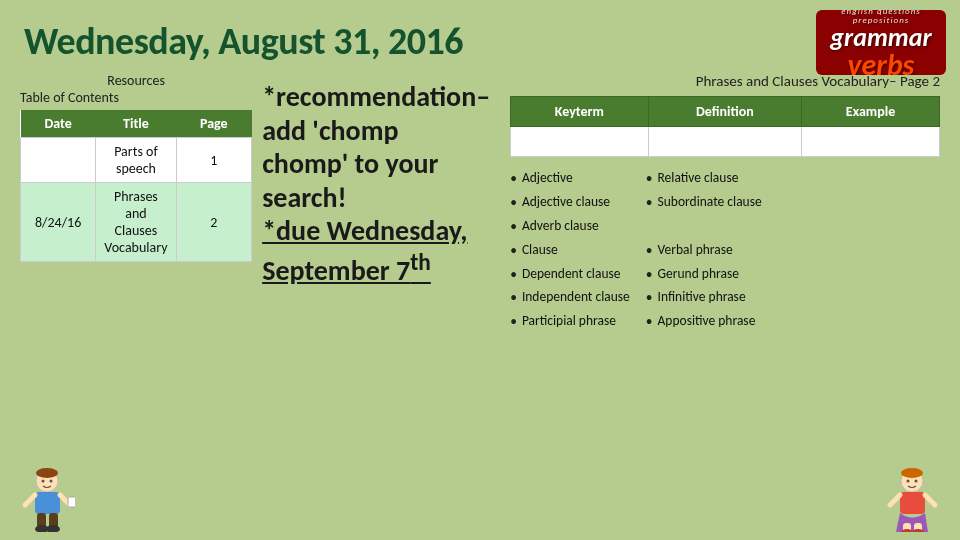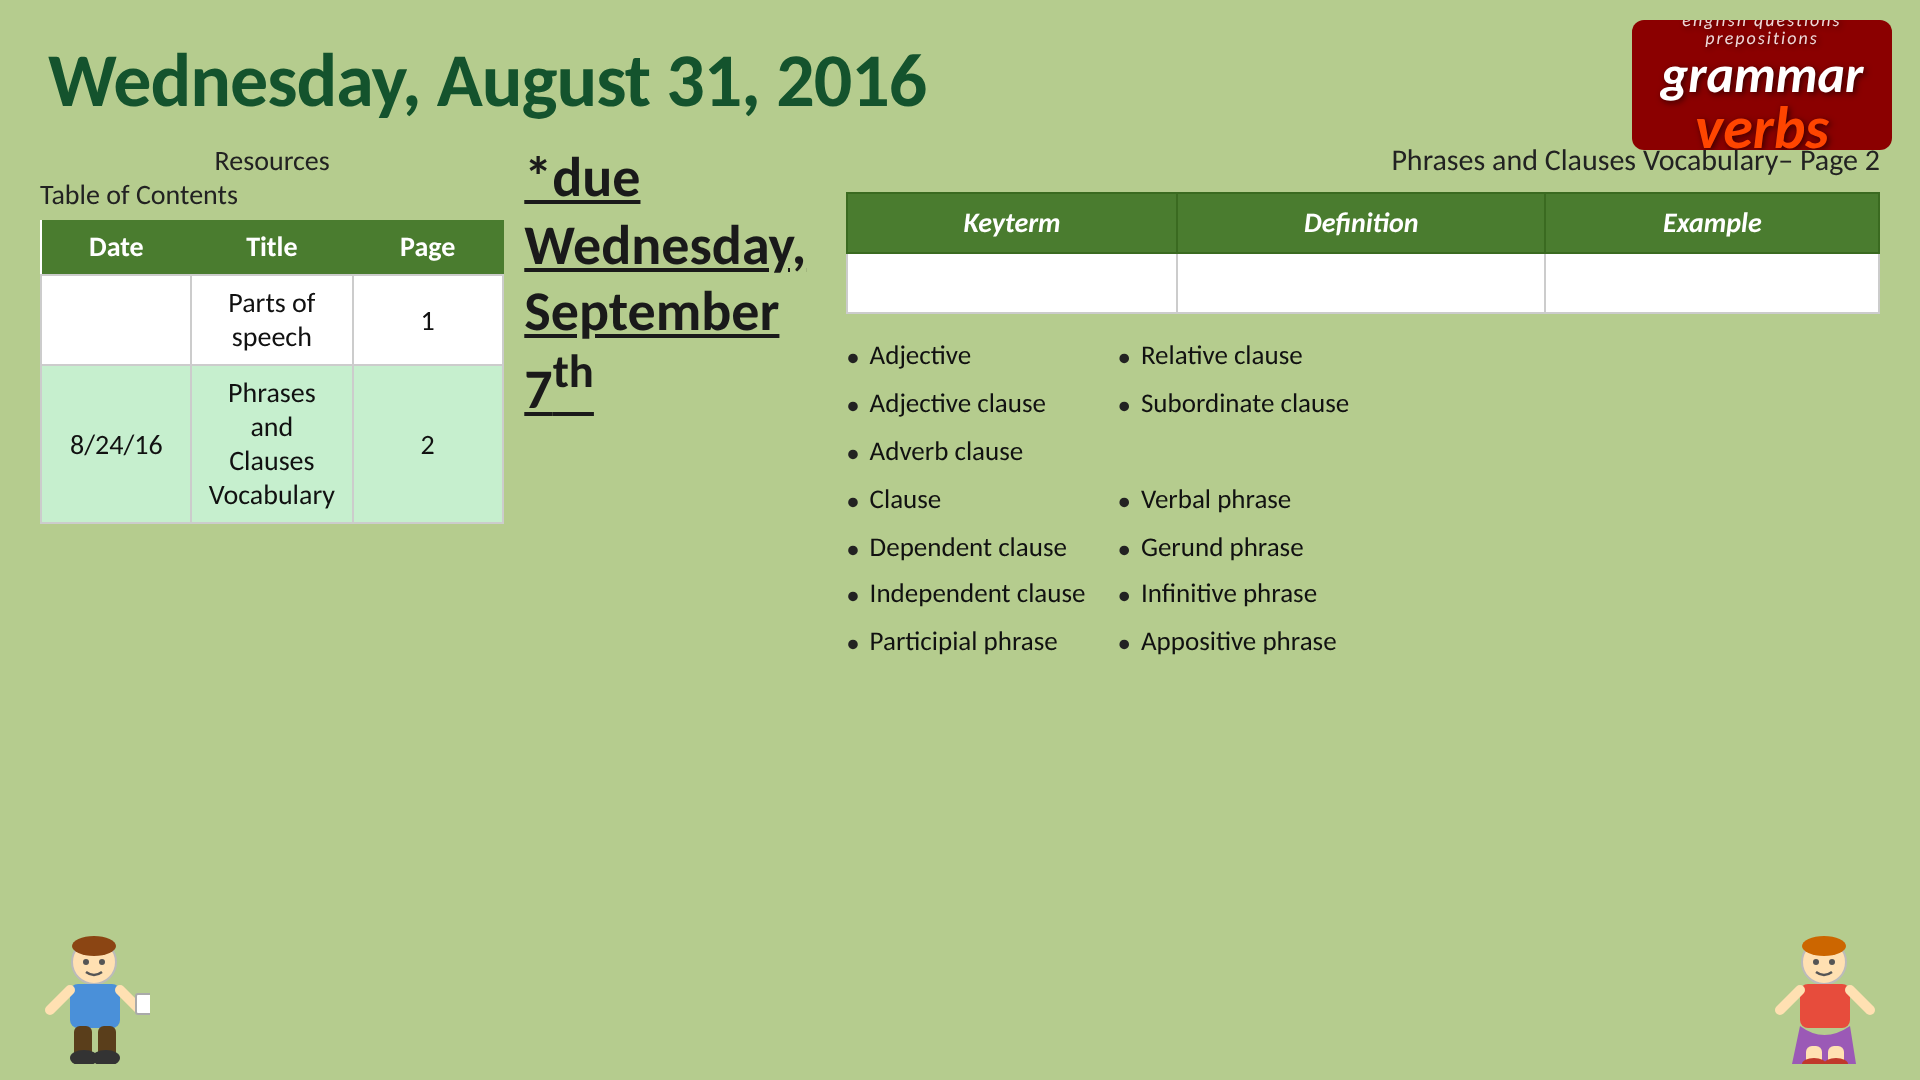--- a/index.html
+++ b/index.html
@@ -167,21 +167,20 @@
       color: #222;
       text-align: right;
       margin-bottom: 6px;
     }
 
     .vocab-table {
       border-collapse: collapse;
       width: 100%;
       font-size: 13.5px;
       margin-bottom: 8px;
-      font-style: italic;
     }
 
     .vocab-table th {
       background: #4a7c2f;
       color: white;
       padding: 6px 12px;
       font-size: 14px;
       font-weight: bold;
       text-align: center;
       border: 1px solid #3a6a20;
@@ -267,20 +266,24 @@
           <tr class="highlight-row">
             <td>8/24/16</td>
             <td>Phrases and Clauses Vocabulary</td>
             <td>2</td>
           </tr>
         </tbody>
       </table>
     </div>
 
     <div>
+      <div class="recommendation-text">
+        <span>*recommendation– add 'chomp</span><br>
+        <span>chomp' to your search!</span>
+      </div>
       <div class="due-text">
         <span>*due Wednesday, September 7<sup>th</sup></span>
       </div>
     </div>
   </div>
 
   <div class="right-col">
     <div class="vocab-page-title">Phrases and Clauses Vocabulary– Page 2</div>
 
     <table class="vocab-table">

